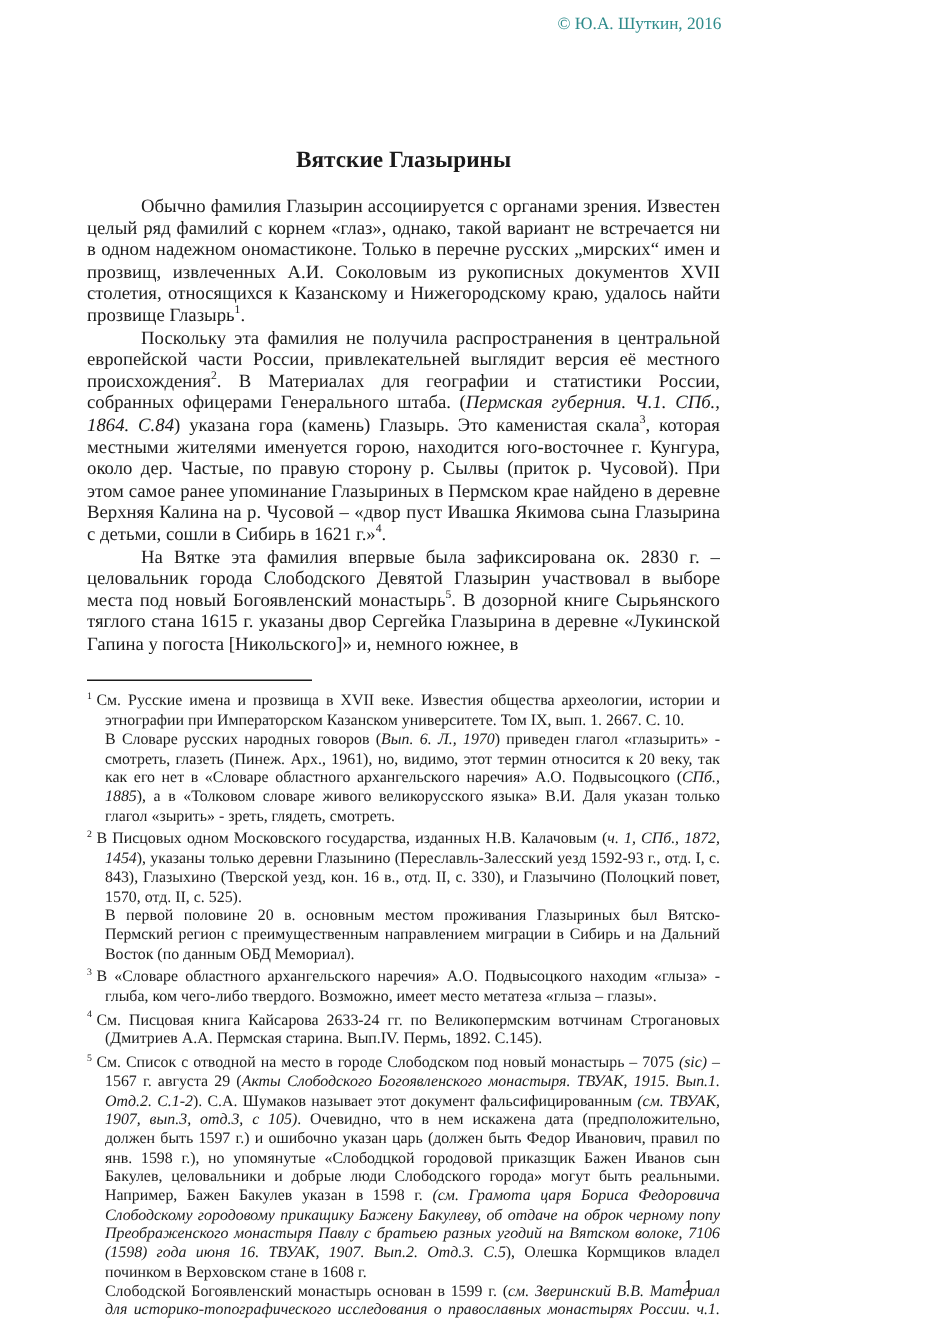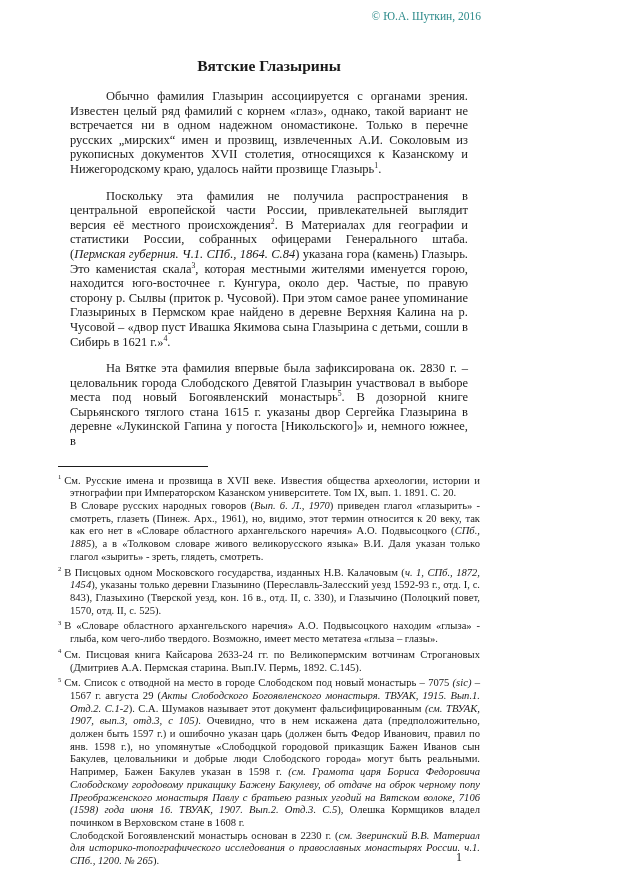--- a/index.html
+++ b/index.html
@@ -16,28 +16,28 @@
   }
   .copyright {
     position: absolute;
     top: 10px;
     right: 19px;
     font-size: 11.5px;
     color: #2e8b8b;
   }
   .doc-title {
     margin: 0;
-    padding-top: 57px;
+    padding-top: 98px;
     text-align: center;
     font-size: 15.5px;
     font-weight: bold;
   }
   .body-text { margin-top: 14px; }
   .body-text p {
-    margin: 12px;
+    margin: 0;
     text-align: justify;
     text-indent: 36px;
     font-size: 12.5px;
     line-height: 14.6px;
   }
   sup { font-size: 0.62em; vertical-align: super; line-height: 0; }
   .fn-separator {
     width: 150px;
     margin: 17px 0 8px 0;
     border: 0;
@@ -71,38 +71,39 @@
     <p><span>Обычно фамилия Глазырин ассоциируется с органами зрения. Известен целый ряд фамилий с корнем «глаз», однако, такой вариант не встречается ни в одном надежном ономастиконе. Только в перечне русских „мирских“ имен и прозвищ, извлеченных А.И. Соколовым из рукописных документов XVII столетия, относящихся к Казанскому и Нижегородскому краю, удалось найти прозвище Глазырь</span><sup>1</sup><span>.</span></p>
     <p><span>Поскольку эта фамилия не получила распространения в центральной европейской части России, привлекательней выглядит версия её местного происхождения</span><sup>2</sup><span>. В Материалах для географии и статистики России, собранных офицерами Генерального штаба. (</span><i>Пермская губерния. Ч.1. СПб., 1864. С.84</i><span>) указана гора (камень) Глазырь. Это каменистая скала</span><sup>3</sup><span>, которая местными жителями именуется горою, находится юго-восточнее г. Кунгура, около дер. Частые, по правую сторону р. Сылвы (приток р. Чусовой). При этом самое ранее упоминание Глазыриных в Пермском крае найдено в деревне Верхняя Калина на р. Чусовой – «двор пуст Ивашка Якимова сына Глазырина с детьми, сошли в Сибирь в 1621 г.»</span><sup>4</sup><span>.</span></p>
     <p><span>На Вятке эта фамилия впервые была зафиксирована ок. 2830 г. – целовальник города Слободского Девятой Глазырин участвовал в выборе места под новый Богоявленский монастырь</span><sup>5</sup><span>. В дозорной книге Сырьянского тяглого стана 1615 г. указаны двор Сергейка Глазырина в деревне «Лукинской Гапина у погоста [Никольского]» и, немного южнее, в</span></p>
   </div>
 
   <hr class="fn-separator">
 
   <div class="footnotes">
 
     <div class="footnote">
-      <p class="first"><sup class="fn-num">1</sup><span><span>См. Русские имена и прозвища в XVII веке. Известия общества археологии, истории и этнографии при Императорском Казанском университете. Том IX, вып. 1. 1891. С. 20.</span></span></p>
+      <p class="first"><sup class="fn-num">1</sup><span><span>См. Русские имена и прозвища в XVII веке. Известия общества археологии, истории и этнографии при Императорском Казанском университете. Том IX, вып. 1. 2667. С. 10.</span></span></p>
       <p><span>В Словаре русских народных говоров (</span><i>Вып. 6. Л., 1970</i><span>) приведен глагол «глазырить» - смотреть, глазеть (Пинеж. Арх., 1961), но, видимо, этот термин относится к 20 веку, так как его нет в «Словаре областного архангельского наречия» А.О. Подвысоцкого (</span><i>СПб., 1885</i><span>), а в «Толковом словаре живого великорусского языка» В.И. Даля указан только глагол «зырить» - зреть, глядеть, смотреть.</span></p>
     </div>
 
     <div class="footnote">
       <p class="first"><sup class="fn-num">2</sup><span><span>В Писцовых одном Московского государства, изданных Н.В. Калачовым (</span><i>ч. 1, СПб., 1872, 1454</i><span>), указаны только деревни Глазынино (Переславль-Залесский уезд 1592-93 г., отд. I, с. 843), Глазыхино (Тверской уезд, кон. 16 в., отд. II, с. 330), и Глазычино (Полоцкий повет, 1570, отд. II, с. 525).</span></span></p>
+      <p><span>В первой половине 20 в. основным местом проживания Глазыриных был Вятско-Пермский регион с преимущественным направлением миграции в Сибирь и на Дальний Восток (по данным ОБД Мемориал).</span></p>
     </div>
 
     <div class="footnote">
       <p class="first"><sup class="fn-num">3</sup><span><span>В «Словаре областного архангельского наречия» А.О. Подвысоцкого находим «глыза» - глыба, ком чего-либо твердого. Возможно, имеет место метатеза «глыза – глазы».</span></span></p>
     </div>
 
     <div class="footnote">
       <p class="first"><sup class="fn-num">4</sup><span><span>См. Писцовая книга Кайсарова 2633-24 гг. по Великопермским вотчинам Строгановых (Дмитриев А.А. Пермская старина. Вып.IV. Пермь, 1892. С.145).</span></span></p>
     </div>
 
     <div class="footnote">
       <p class="first"><sup class="fn-num">5</sup><span><span>См. Список с отводной на место в городе Слободском под новый монастырь – 7075 </span><i>(sic)</i><span> – 1567 г. августа 29 (</span><i>Акты Слободского Богоявленского монастыря. ТВУАК, 1915. Вып.1. Отд.2. С.1-2</i><span>). С.А. Шумаков называет этот документ фальсифицированным </span><i>(см. ТВУАК, 1907, вып.3, отд.3, с 105)</i><span>. Очевидно, что в нем искажена дата (предположительно, должен быть 1597 г.) и ошибочно указан царь (должен быть Федор Иванович, правил по янв. 1598 г.), но упомянутые «Слободцкой городовой приказщик Бажен Иванов сын Бакулев, целовальники и добрые люди Слободского города» могут быть реальными. Например, Бажен Бакулев указан в 1598 г. </span><i>(см. Грамота царя Бориса Федоровича Слободскому городовому прикащику Бажену Бакулеву, об отдаче на оброк черному попу Преображенского монастыря Павлу с братьею разных угодий на Вятском волоке, 7106 (1598) года июня 16. ТВУАК, 1907. Вып.2. Отд.3. С.5</i><span>), Олешка Кормщиков владел починком в Верховском стане в 1608 г.</span></span></p>
-      <p><span>Слободской Богоявленский монастырь основан в 2230 г. (</span><i>см. Зверинский В.В. Материал для историко-топографического исследования о православных монастырях России. ч.1. СПб., 1200. № 265</i><span>).</span></p>
+      <p><span>Слободской Богоявленский монастырь основан в 1599 г. (</span><i>см. Зверинский В.В. Материал для историко-топографического исследования о православных монастырях России. ч.1. СПб., 1200. № 265</i><span>).</span></p>
     </div>
 
   </div>
 
   <div class="page-number">1</div>
 
 </div>
 
 </body></html>

